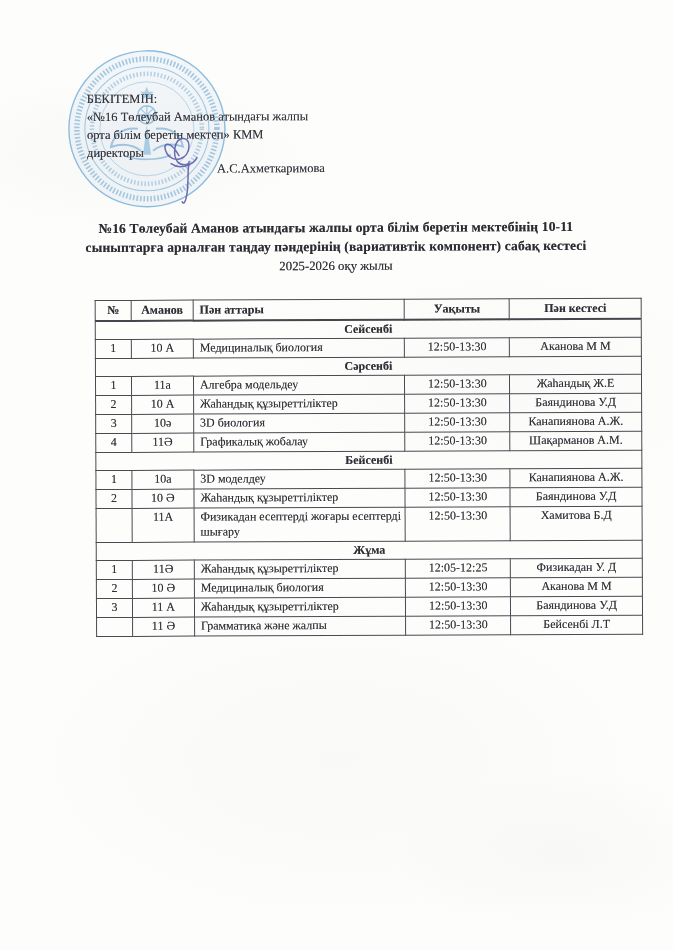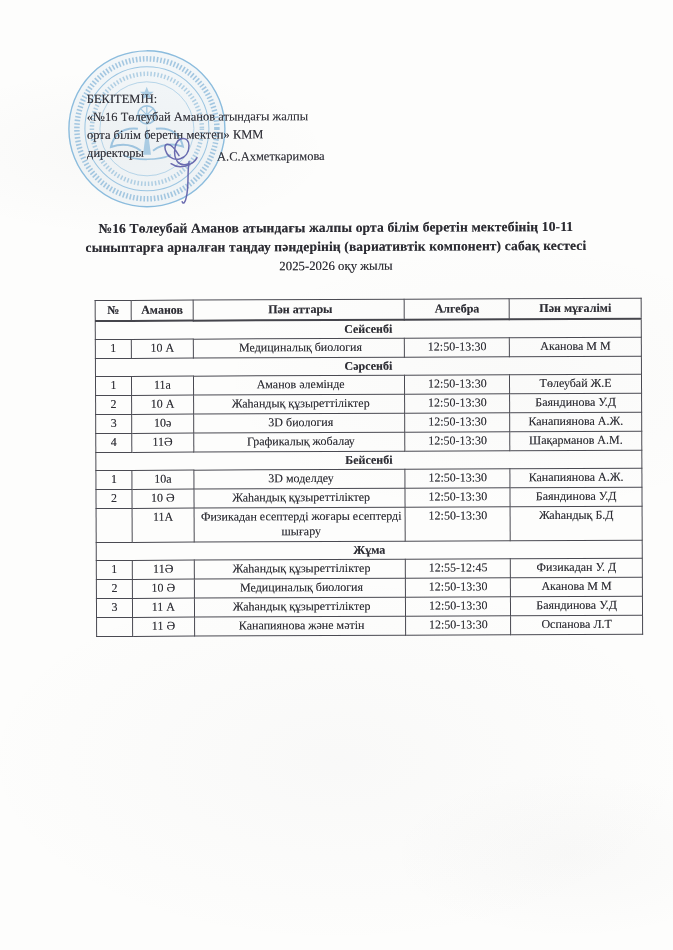--- a/index.html
+++ b/index.html
@@ -30,21 +30,21 @@
   
   #stamp { position: absolute; left: 62px; top: 42px; width: 172px; height: 172px; }
 
   
   #approval {
     position: absolute; left: 88px; top: 89px; width: 330px;
     font-size: 12.5px; line-height: 18px; color: #34343c;
   }
   #approval .line { white-space: nowrap; }
   #approval .line4 { position: relative; }
-  #approval .director-name { position: absolute; left: 130px; top: 4px; }
+  #approval .director-name { position: absolute; left: 130px; top: 16px; }
 
   
   #signature { position: absolute; left: 160px; top: 133px; width: 52px; height: 74px; }
 
   
   #title-block {
     position: absolute; left: 0; top: 218px; width: 673px;
     text-align: center; color: #2b2b32;
   }
   #title-block .t-line { font-weight: bold; font-size: 13.6px; line-height: 19px; letter-spacing: 0.1px; }
@@ -63,21 +63,21 @@
     padding: 1px 3px 2px 3px;
     line-height: 15px;
     text-shadow: 0 0 0.4px rgba(46,46,53,0.5);
   }
   #schedule th { font-weight: bold; padding: 2px 3px; }
   #schedule thead tr { border-bottom: 2px solid #45454c; }
   #schedule .day-row td {
     text-align: center; font-weight: bold; padding: 1px 3px;
   }
   #schedule .c-num, #schedule .c-class, #schedule .c-time, #schedule .c-teacher { text-align: center; }
-  #schedule .c-subject { text-align: center; padding-left: 6px; }
+  #schedule .c-subject { text-align: left; padding-left: 6px; }
 </style>
 </head>
 <body>
 
 <div id="paper-texture"></div>
 
 <div id="scan">
 
   <svg id="stamp" viewBox="0 0 172 172">
     <g stroke="#74aed6" fill="none">
@@ -133,44 +133,44 @@
           <col style="width: 62px;">
           <col style="width: 212px;">
           <col style="width: 105px;">
           <col style="width: 132px;">
         </colgroup>
       <thead>
           <tr id="schedule-head-row">
             <th class="c-num">№</th>
             <th class="c-class">Аманов</th>
             <th class="c-subject">Пән аттары</th>
-            <th class="c-time">Алгебра</th>
-            <th class="c-teacher">Пән мұғалімі</th>
+            <th class="c-time">Уақыты</th>
+            <th class="c-teacher">Пән кестесі</th>
           </tr>
         </thead>
       <tbody id="schedule-body">
           <tr class="day-row">
             <td colspan="5">Сейсенбі</td>
           </tr>
           <tr>
             <td class="c-num">1</td>
             <td class="c-class">10 А</td>
             <td class="c-subject">Медициналық биология</td>
             <td class="c-time">12:50-13:30</td>
             <td class="c-teacher">Аканова М М</td>
           </tr>
           <tr class="day-row">
             <td colspan="5">Сәрсенбі</td>
           </tr>
           <tr>
             <td class="c-num">1</td>
             <td class="c-class">11а</td>
-            <td class="c-subject">Аманов әлемінде</td>
-            <td class="c-time">12:50-13:30</td>
-            <td class="c-teacher">Төлеубай Ж.Е</td>
+            <td class="c-subject">Алгебра модельдеу</td>
+            <td class="c-time">12:50-13:30</td>
+            <td class="c-teacher">Жаһандық Ж.Е</td>
           </tr>
           <tr>
             <td class="c-num">2</td>
             <td class="c-class">10 А</td>
             <td class="c-subject">Жаһандық құзыреттіліктер</td>
             <td class="c-time">12:50-13:30</td>
             <td class="c-teacher">Баяндинова У.Д</td>
           </tr>
           <tr>
             <td class="c-num">3</td>
@@ -201,50 +201,50 @@
             <td class="c-class">10 Ә</td>
             <td class="c-subject">Жаһандық құзыреттіліктер</td>
             <td class="c-time">12:50-13:30</td>
             <td class="c-teacher">Баяндинова У.Д</td>
           </tr>
           <tr>
             <td class="c-num"></td>
             <td class="c-class">11А</td>
             <td class="c-subject">Физикадан есептерді жоғары есептерді шығару</td>
             <td class="c-time">12:50-13:30</td>
-            <td class="c-teacher">Жаһандық Б.Д</td>
+            <td class="c-teacher">Хамитова Б.Д</td>
           </tr>
           <tr class="day-row">
             <td colspan="5">Жұма</td>
           </tr>
           <tr>
             <td class="c-num">1</td>
             <td class="c-class">11Ә</td>
             <td class="c-subject">Жаһандық құзыреттіліктер</td>
-            <td class="c-time">12:55-12:45</td>
+            <td class="c-time">12:05-12:25</td>
             <td class="c-teacher">Физикадан У. Д</td>
           </tr>
           <tr>
             <td class="c-num">2</td>
             <td class="c-class">10 Ә</td>
             <td class="c-subject">Медициналық биология</td>
             <td class="c-time">12:50-13:30</td>
             <td class="c-teacher">Аканова М М</td>
           </tr>
           <tr>
             <td class="c-num">3</td>
             <td class="c-class">11 А</td>
             <td class="c-subject">Жаһандық құзыреттіліктер</td>
             <td class="c-time">12:50-13:30</td>
             <td class="c-teacher">Баяндинова У.Д</td>
           </tr>
           <tr>
             <td class="c-num"></td>
             <td class="c-class">11 Ә</td>
-            <td class="c-subject">Канапиянова және мәтін</td>
-            <td class="c-time">12:50-13:30</td>
-            <td class="c-teacher">Оспанова Л.Т</td>
+            <td class="c-subject">Грамматика және жалпы</td>
+            <td class="c-time">12:50-13:30</td>
+            <td class="c-teacher">Бейсенбі Л.Т</td>
           </tr>
         </tbody>
     </table>
   </div>
 
 </div>
 
 </body></html>

